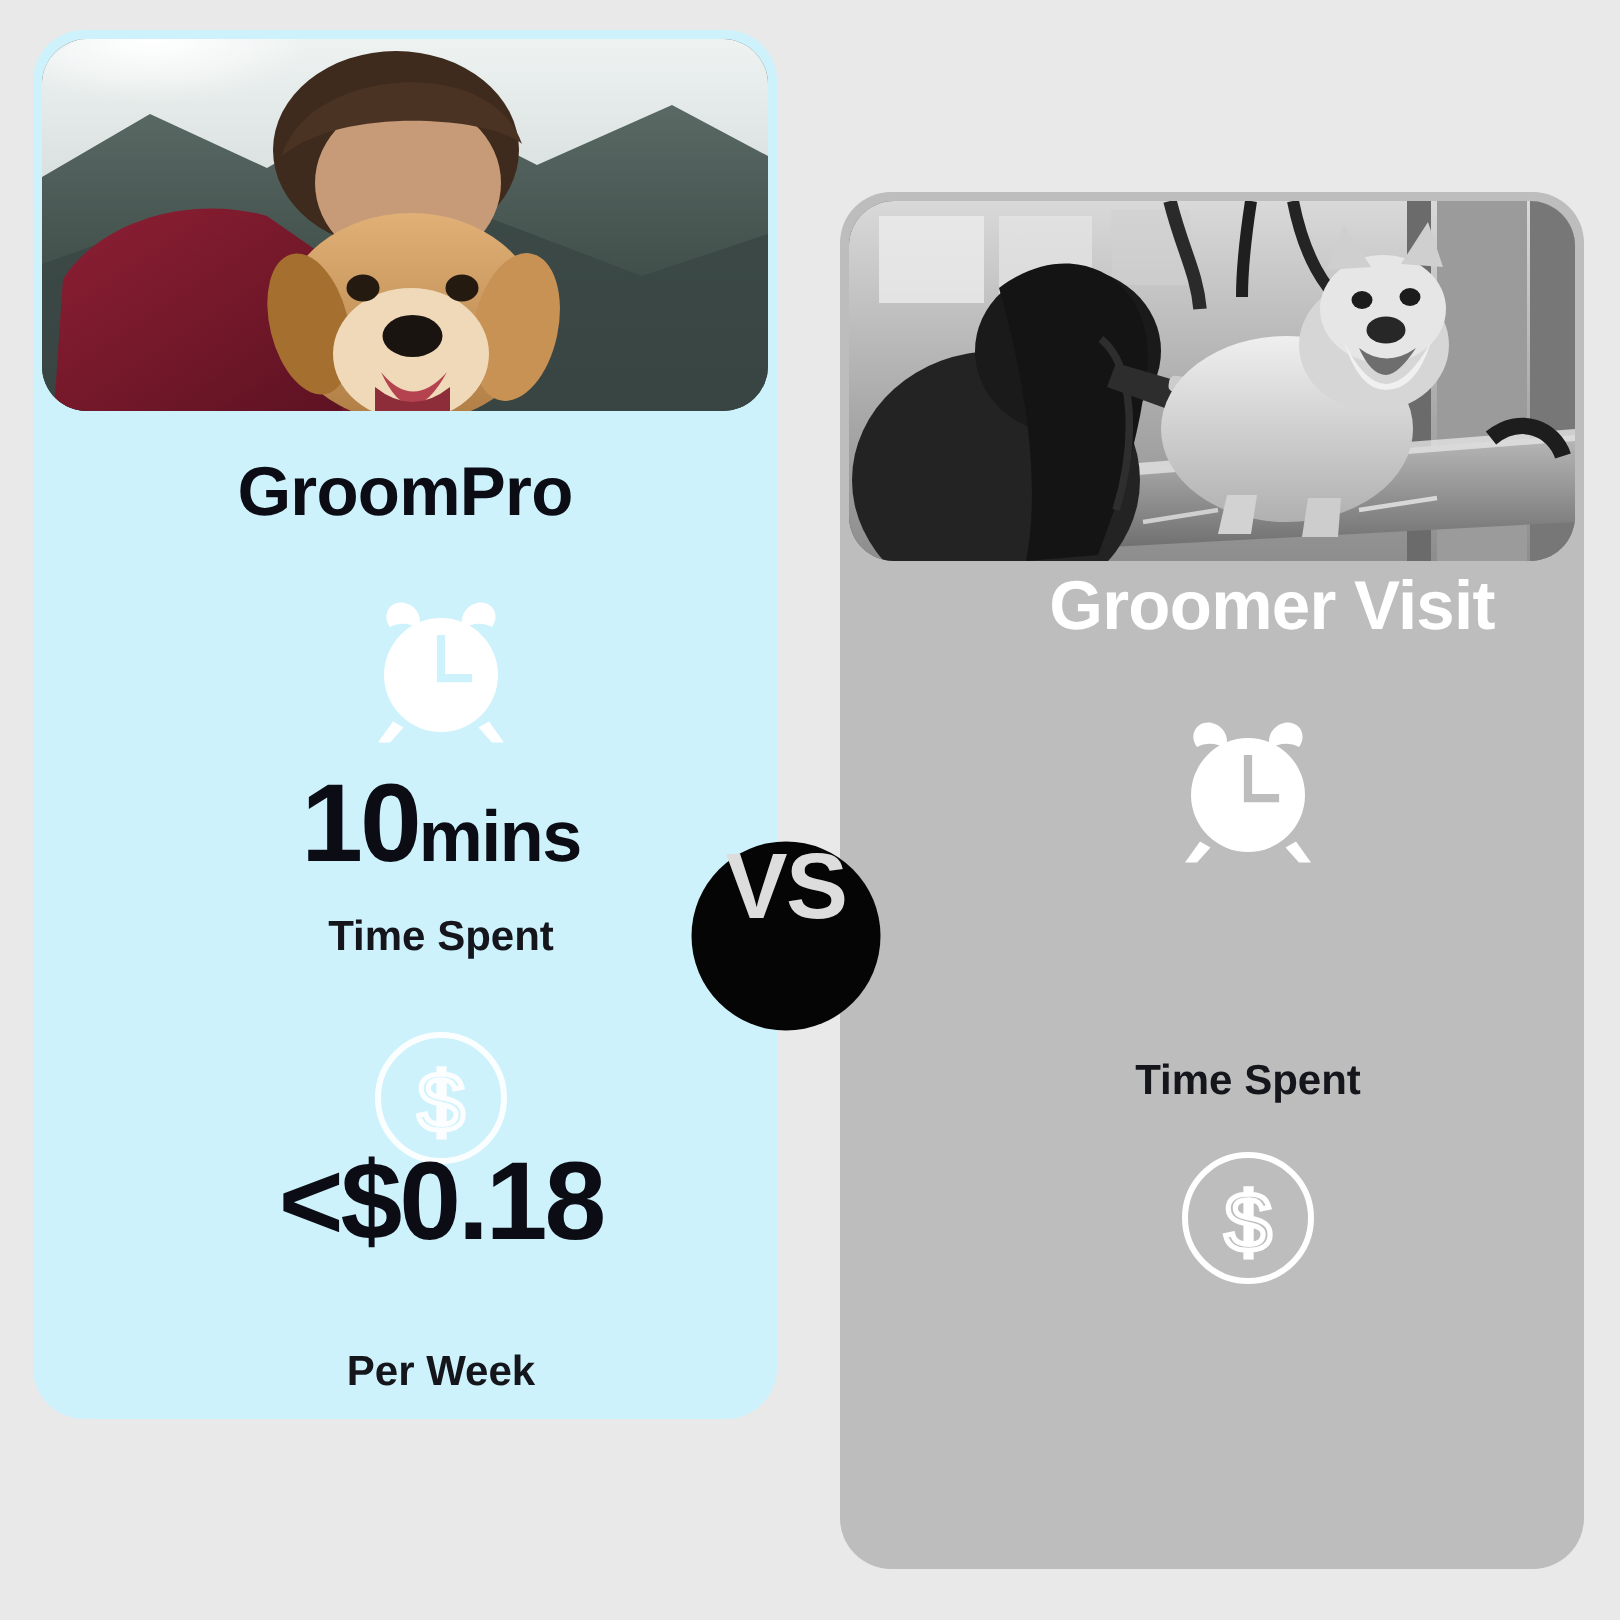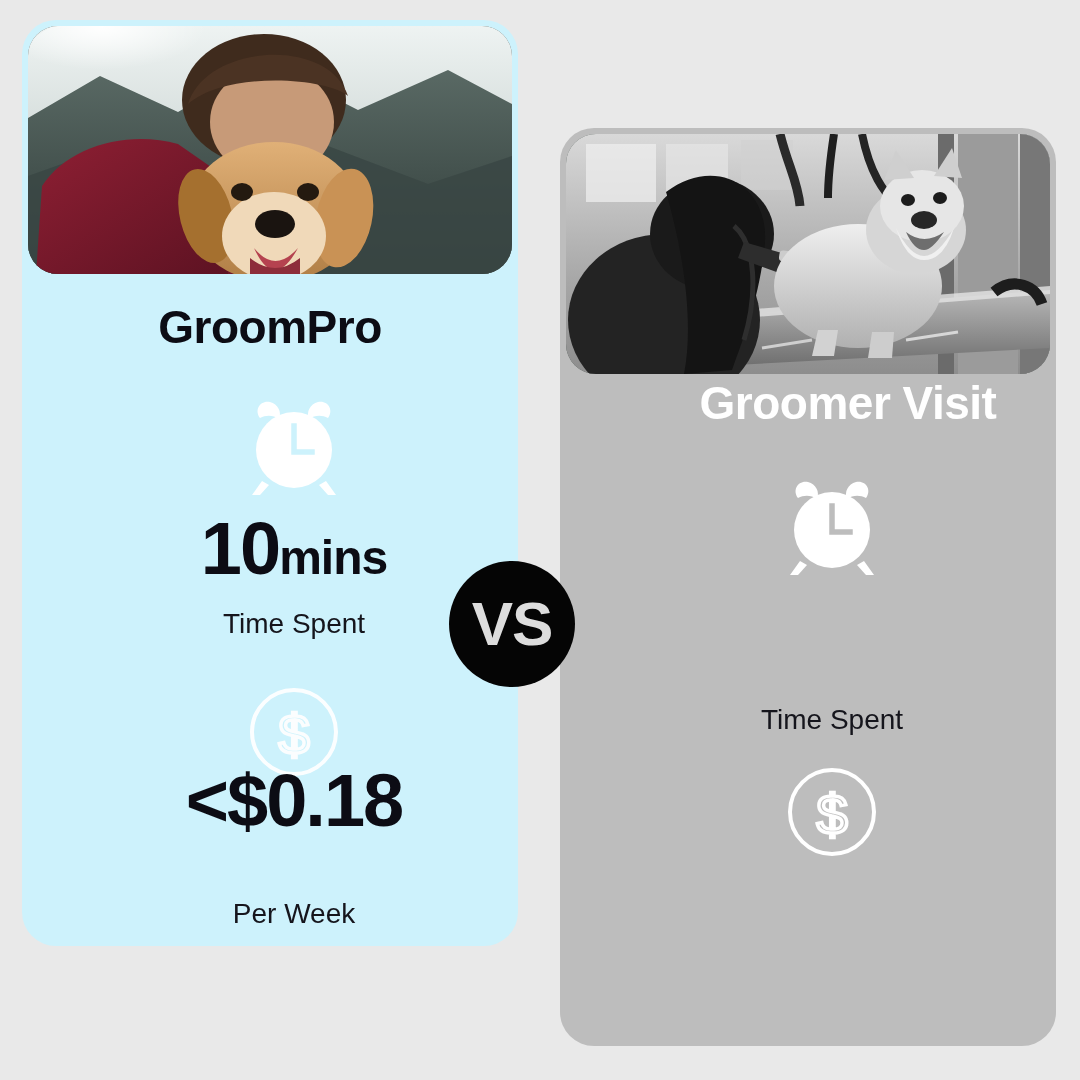--- a/index.html
+++ b/index.html
@@ -111,21 +111,21 @@
   .stat-value .small {
     font-size: 48px;
     letter-spacing: -1px;
   }
   .stat-value .small.spaced {
     margin-left: 8px;
   }
 
   .stat-label {
     font-size: 28px;
-    font-weight: normal;
+    font-weight: bold;
     color: #15151c;
     line-height: 1;
   }
 
   
   .l-time-icon  { top: 376px; }
   .l-time-val   { top: 492px; }
   .l-time-lab   { top: 590px; }
   .l-cost-icon  { top: 664px; }
   .l-cost-val   { top: 744px; }
@@ -135,28 +135,27 @@
   .r-time-icon  { top: 348px; }
   .r-time-val   { top: 482px; }
   .r-time-lab   { top: 578px; }
   .r-cost-icon  { top: 636px; }
   .r-cost-val   { top: 746px; }
   .r-cost-lab   { top: 852px; }
 
   
   .vs-badge {
     position: absolute;
-    left: 449px;
+    left: 461px;
     top: 561px;
     width: 126px;
     height: 126px;
     border-radius: 50%;
     background: #050505;
     display: flex;
-    align-items: center;
     justify-content: center;
     z-index: 20;
   }
   .vs-badge span {
     color: #dddddd;
     font-size: 62px;
     font-weight: bold;
     letter-spacing: -1px;
     line-height: 1;
   }

